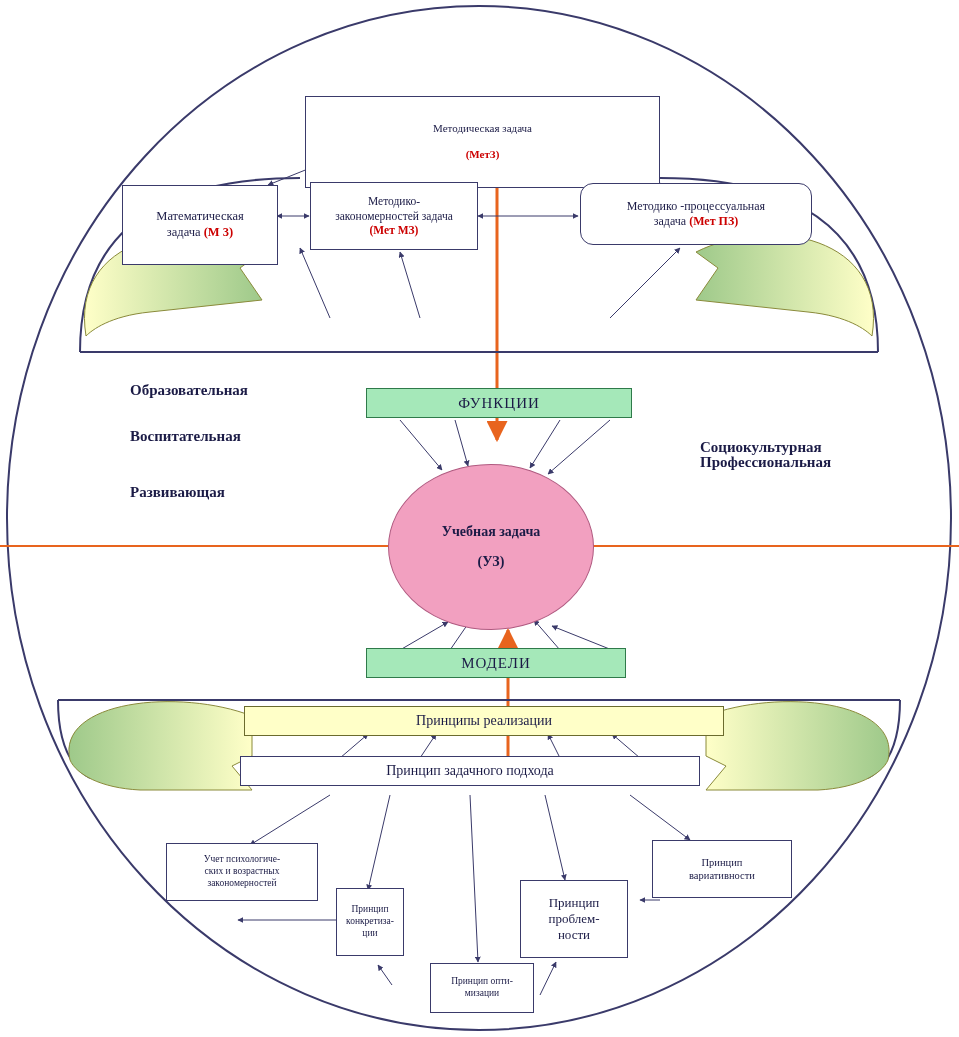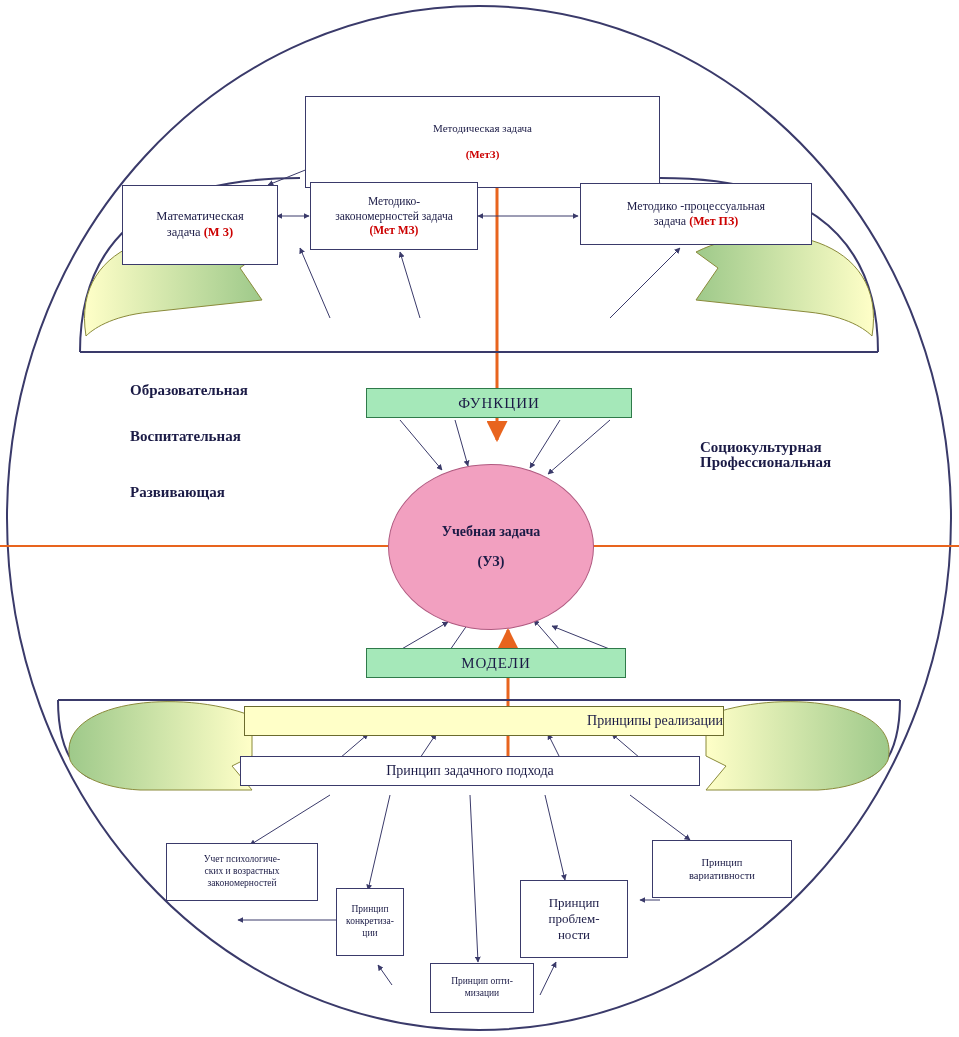--- a/index.html
+++ b/index.html
@@ -179,21 +179,21 @@
       <span class="red">(М 3)</span>
     </div>
   </div>
 
   <div class="node box" style="left:310px; top:182px; width:168px; height:68px; font-size:11.5px;">
     <div>Методико-</div>
     <div>закономерностей задача</div>
     <div class="red">(Мет МЗ)</div>
   </div>
 
-  <div class="node box" style="left:580px; top:183px; width:232px; height:62px; font-size:12px;">
+  <div class="node box" style="left:580px; top:183px; width:232px; height:62px; font-size:12px;border-radius:13px;">
     <div>Методико -процессуальная</div>
     <div>
       <span>задача</span>
       <span class="red">(Мет ПЗ)</span>
     </div>
   </div>
 
 
   <div class="node greenbox" style="left:366px; top:388px; width:266px; height:30px; font-size:15px;">
     <div>ФУНКЦИИ</div>
@@ -208,21 +208,21 @@
 
   <div class="center-circle" style="left:388px; top:464px; width:204px; height:164px;">
     <div>Учебная задача</div>
     <div class="sub">(УЗ)</div>
   </div>
 
   <div class="node greenbox" style="left:366px; top:648px; width:260px; height:30px; font-size:15px;">
     <div>МОДЕЛИ</div>
   </div>
 
-  <div class="node band" style="left:244px; top:706px; width:480px; height:30px; font-size:14px;align-items:flex-end;">
+  <div class="node band" style="left:244px; top:706px; width:480px; height:30px; font-size:14px;">
     <div>Принципы реализации</div>
   </div>
 
   <div class="node box" style="left:240px; top:756px; width:460px; height:30px; font-size:14px;">
     <div>Принцип задачного подхода</div>
   </div>
 
   <div class="node box" style="left:166px; top:843px; width:152px; height:58px; font-size:9.5px;">
     <div>Учет психологиче-</div>
     <div>ских и возрастных</div>

